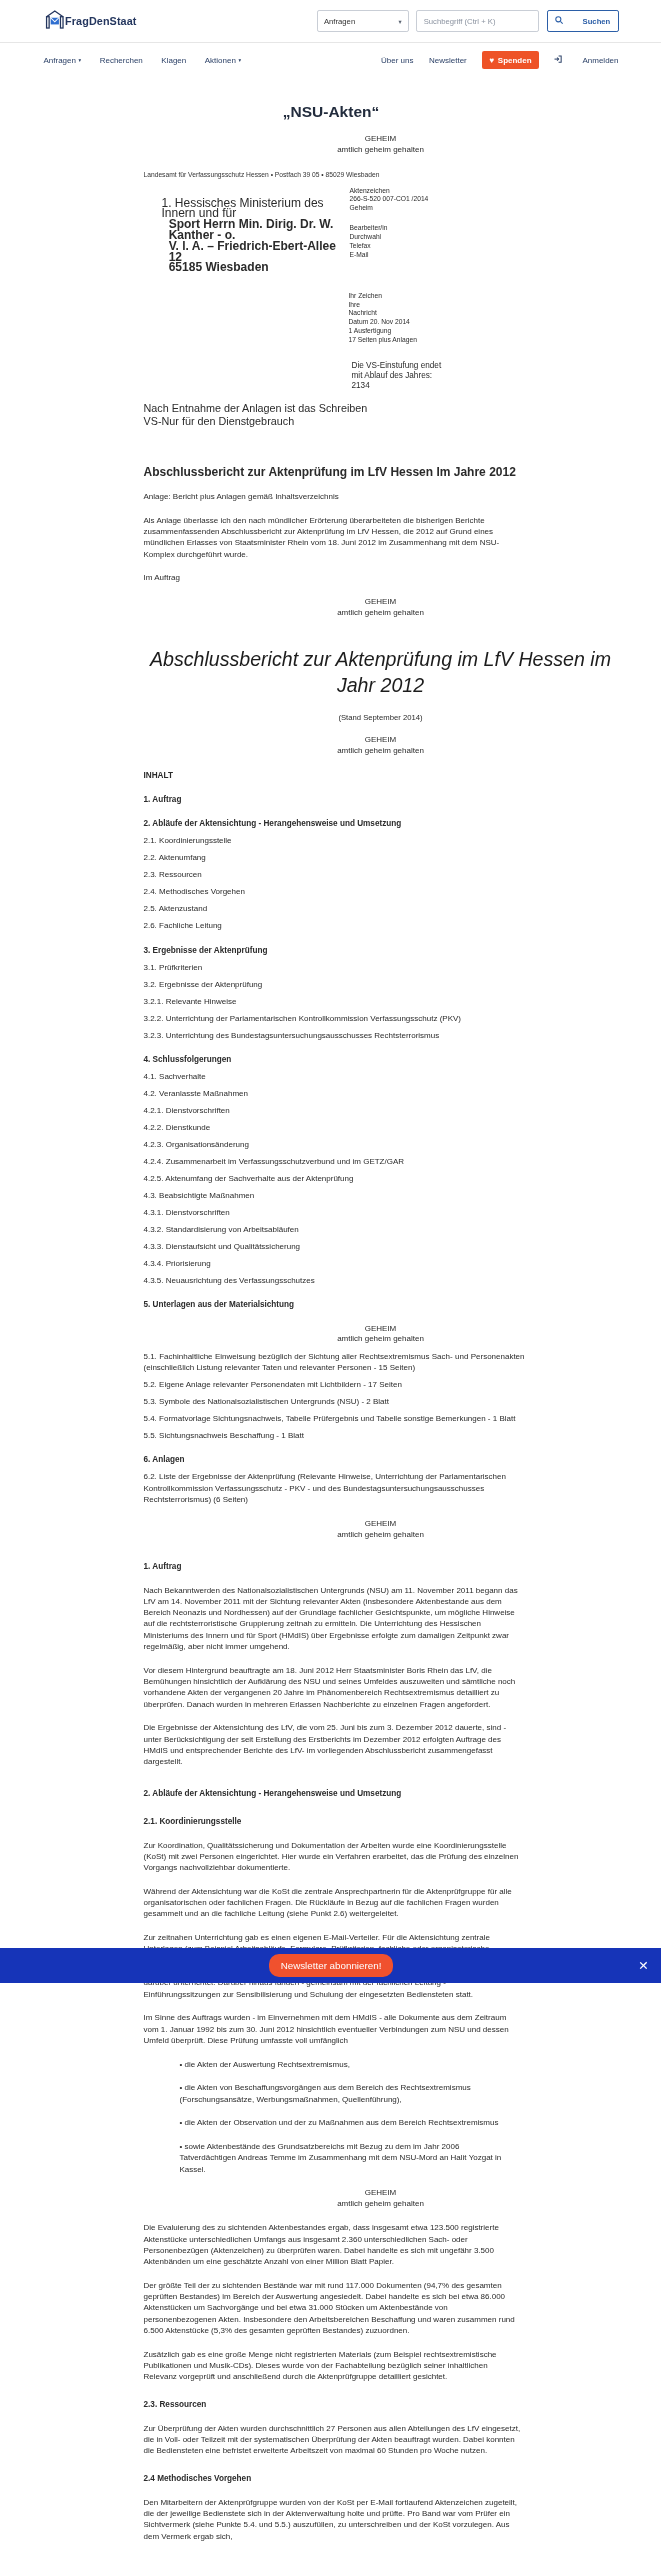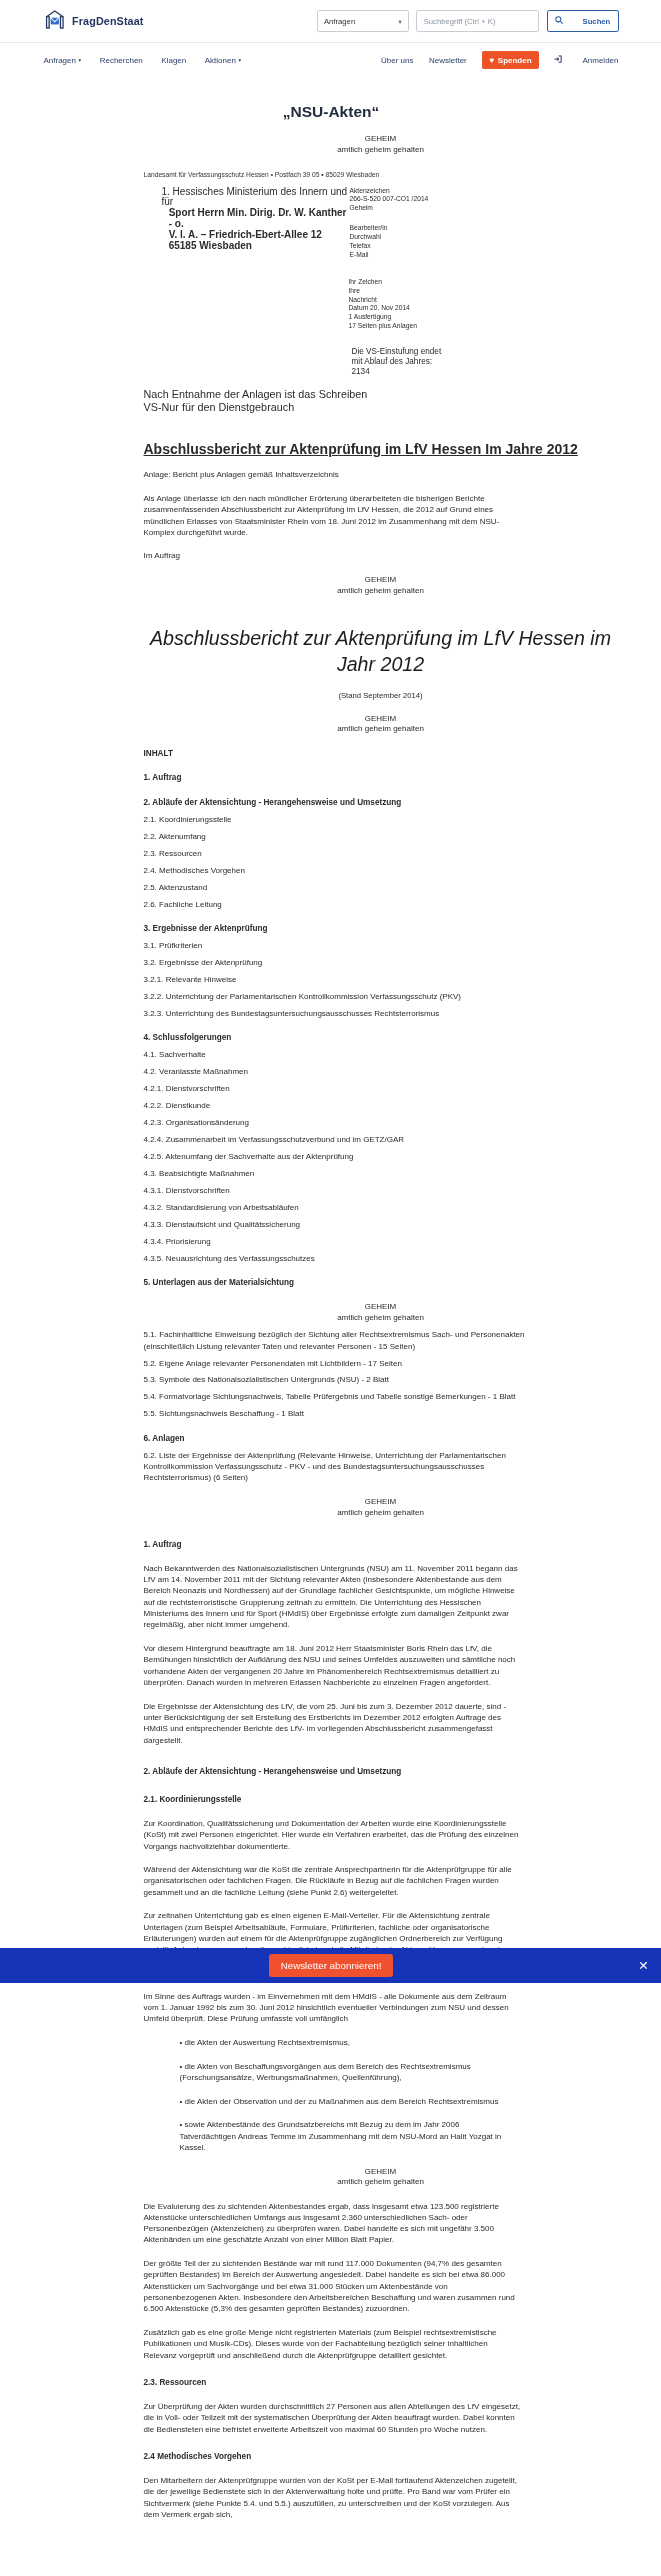--- a/index.html
+++ b/index.html
@@ -4,21 +4,21 @@
 <style>
   * { box-sizing: border-box; }
   html,body { margin:0; padding:0; background:#fff; }
   body { font-family:"Liberation Sans", sans-serif; color:#2b2b2b; }
   .viewport { position:relative; width:662px; height:3091px; overflow:hidden; background:#fff; margin:0 auto; }
   .container { width:575px; margin:0 auto; }
 
   
   .topbar { border-bottom:0.5px solid #e6e6e6; }
   .topbar-inner { display:flex; align-items:center; height:42px; }
-  .logo { display:flex; align-items:center; gap:7px; cursor:pointer; }
+  .logo { display:flex; align-items:center; gap:0; cursor:pointer; }
   .logo-text { font-size:10.8px; font-weight:700; color:#24365e; letter-spacing:0.1px; }
   .search-group { margin-left:auto; display:flex; align-items:center; gap:7.7px; }
   .scope-select { width:92px; height:21.6px; border:0.5px solid #c9ced6; border-radius:2.1px;
     display:flex; align-items:center; padding:0 6.2px; font-size:7.7px; color:#333; cursor:pointer; }
   .scope-select .chev { margin-left:auto; color:#5a6472; font-size:6.2px; }
   .search-input { width:123px; height:21.6px; border:0.5px solid #c9ced6; border-radius:2.1px;
     padding:0 6.2px; font-size:7.7px; color:#333; font-family:"Liberation Sans",sans-serif; }
   .search-input::placeholder { color:#8b93a0; }
   .search-btn { height:21.6px; padding:0 7.2px; background:#fff; border:1px solid #2b5ea7; border-radius:2.1px;
     color:#2b5ea7; font-weight:700; font-size:7.7px; display:flex; align-items:center; gap:19px; cursor:pointer;
@@ -38,42 +38,42 @@
   
   .page-title { text-align:center; font-size:15.5px; font-weight:700; color:#222c3d; margin-top:26px; }
   .intro-link { margin-top:20.6px; font-size:7.7px; color:#2e62b1; cursor:pointer; }
   .divider { border-top:0.5px solid #d8d8d8; margin-top:13.4px; }
 
   
   .doc { padding:0 0 20.6px 100px; font-size:8px; }
   .classified { width:474px; text-align:center; margin-top:13.4px; font-size:8px; line-height:10.8px; color:#2b2b2b; }
   .sender { margin-top:15.5px; font-size:6.7px; color:#333; }
   .letter-cols { display:flex; margin-top:8.2px; }
-  .letter-address { margin-left:18px; width:187px; font-size:10px; line-height:10.8px; }
+  .letter-address { margin-left:18px; width:187px; font-size:12px; line-height:10.8px;margin-top:11px; }
   .letter-address div:not(:first-child) { padding-left:7.2px;font-weight:bold; }
   .letter-meta { margin-left:1px; width:129px; font-size:6.7px; line-height:8.8px; }
   .meta-gap { height:11.3px; }
   .meta2 { margin-left:205px; margin-top:18.5px; font-size:6.7px; line-height:8.8px; }
   .vsnote { margin-left:208px; margin-top:16.5px; font-size:8.2px; line-height:9.8px; }
   .big { margin-top:11.3px; font-size:10.8px; line-height:13.4px; max-width:242px; }
-  .h-underline { margin-top:26px; font-size:14px; font-weight:700; text-decoration:underline; }
+  .h-underline { margin-top:36px; font-size:12px; font-weight:700; }
   .doc p { margin:12.4px 0 0; line-height:11.3px; max-width:379px; }
   .bullet { margin-top:12.4px; padding-left:36px; line-height:11.3px; max-width:366px; }
   .title-xl { width:474px; text-align:center; font-size:19.6px; line-height:26px; margin-top:28px; color:#1d1d1d;font-style:italic; }
   .subtitle { width:474px; text-align:center; font-size:7.7px; margin-top:14.4px; }
   .toc-b { font-weight:700; font-size:8.2px; margin-top:13px; line-height:11.3px; }
   .toc { margin-top:5.7px; line-height:11.3px; max-width:381px; }
   .toc.justify { text-align:justify; }
   .h2 { font-weight:700; font-size:8.2px; margin-top:20.6px; line-height:11.3px; }
   .h3 { font-weight:700; font-size:8.2px; margin-top:16.5px; line-height:11.3px; }
 
   
   .newsletter-banner { position:absolute; top:1948px; left:0; width:662px; height:35px;
     background:#1634b8; z-index:50; display:flex; align-items:center; justify-content:center; }
-  .banner-btn { background:#f0512e; color:#fff; border:none; border-radius:3px; font-size:9.8px;
+  .banner-btn { background:#f0512e; color:#fff; border:none; border-radius:10px; font-size:9.8px;
     padding:6.2px 11.3px; cursor:pointer; font-family:"Liberation Sans",sans-serif; }
   .banner-close { position:absolute; right:13.4px; top:50%; transform:translateY(-50%);
     color:#fff; font-size:12.4px; font-weight:300; cursor:pointer; line-height:1; }
 </style>
 </head>
 <body>
 
 <div class="viewport">
 
   <div class="topbar">

